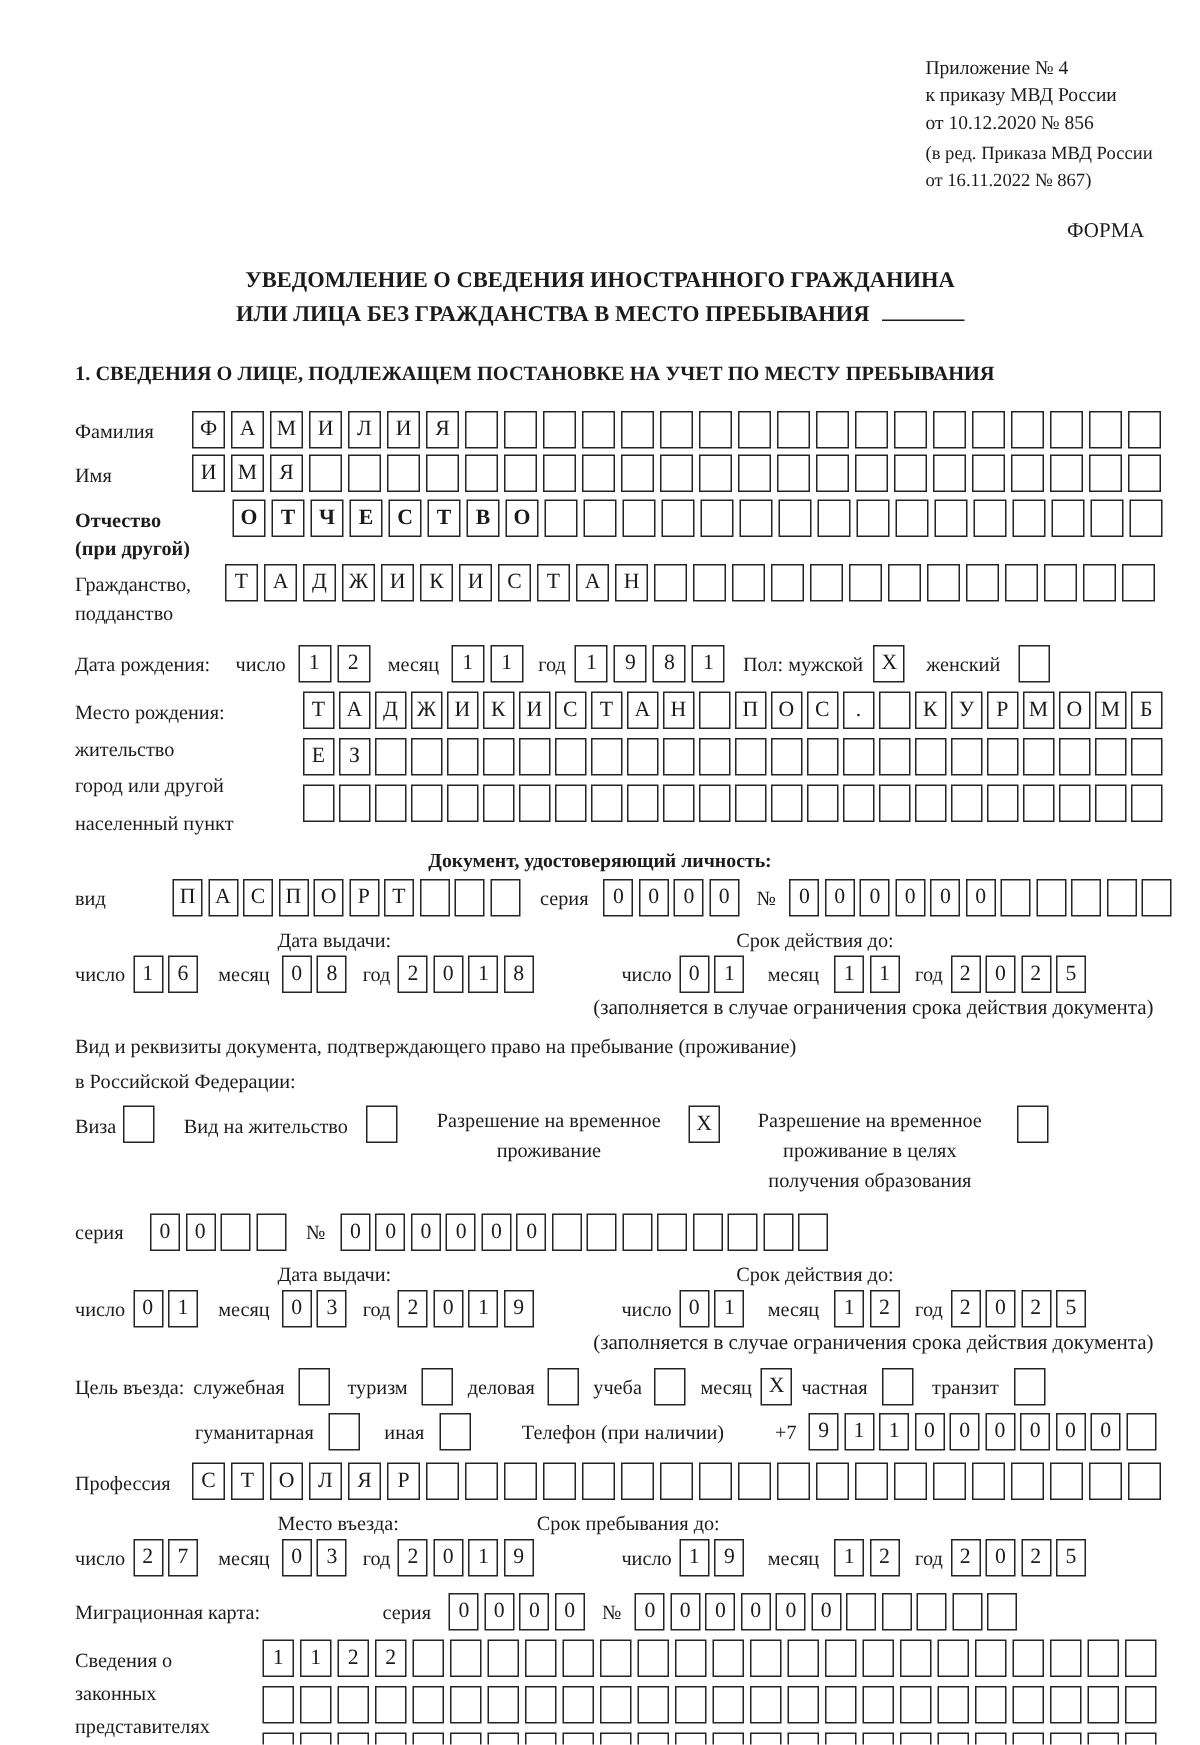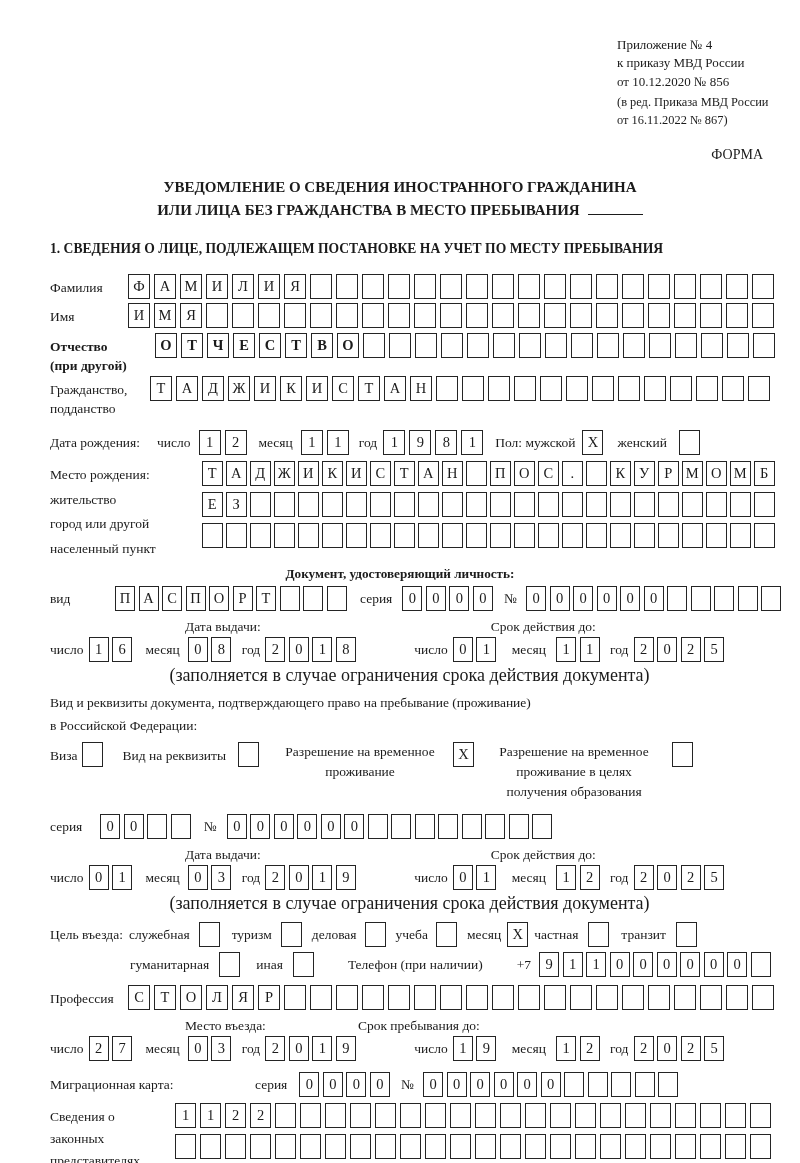--- a/index.html
+++ b/index.html
@@ -32,21 +32,21 @@
   .reps-cells .cell { width:21px; margin-right:4px; }
   .cb {
     flex:0 0 auto; width:21px; height:25px;
     border:1.7px solid #242424; display:inline-flex;
     align-items:center; justify-content:center; font-size:14.5px;
   }
   .inline { display:flex; align-items:center; }
   .inline .lbl { padding-top:0; }
   .doc-head { text-align:center; font-weight:bold; font-size:13.2px; margin-top:5px; margin-right:25px; }
   .dv-head { display:flex; font-size:13.5px; margin-top:8px; }
-  .note-right { text-align:center; padding-right:6px; font-size:18px; margin-top:3px; }
+  .note-right { text-align:right; padding-right:6px; font-size:14px; margin-top:3px; }
   .intro { font-size:13.5px; margin-top:9px; }
   .cb-label { font-size:13.5px; text-align:center; line-height:20px; flex:0 0 auto; }
 </style>
 </head>
 <body>
 
 <div class="hdr-note">
   <div>Приложение № 4</div>
   <div>к приказу МВД России</div>
   <div>от 10.12.2020 № 856</div>
@@ -387,21 +387,21 @@
     </div>
 </div>
 <div class="note-right">(заполняется в случае ограничения срока действия документа)</div>
 
 <div class="intro">Вид и реквизиты документа, подтверждающего право на пребывание (проживание)</div>
 <div class="intro" style="margin-top:7px;">в Российской Федерации:</div>
 
 <div class="row" style="margin-top:8px;">
   <div class="lbl">Виза</div>
   <span class="cb" style="margin-left:4px;"></span>
-  <div class="lbl" style="margin-left:20px;">Вид на реквизиты</div>
+  <div class="lbl" style="margin-left:20px;">Вид на жительство</div>
   <span class="cb" style="margin-left:12px;"></span>
   <div class="cb-label" style="margin-left:18px; width:166px;">
     <div>Разрешение на временное</div>
     <div>проживание</div>
   </div>
   <span class="cb" style="margin-left:10px;">X</span>
   <div class="cb-label" style="margin-left:14px; width:172px;">
     <div>Разрешение на временное</div>
     <div>проживание в целях</div>
     <div>получения образования</div>

